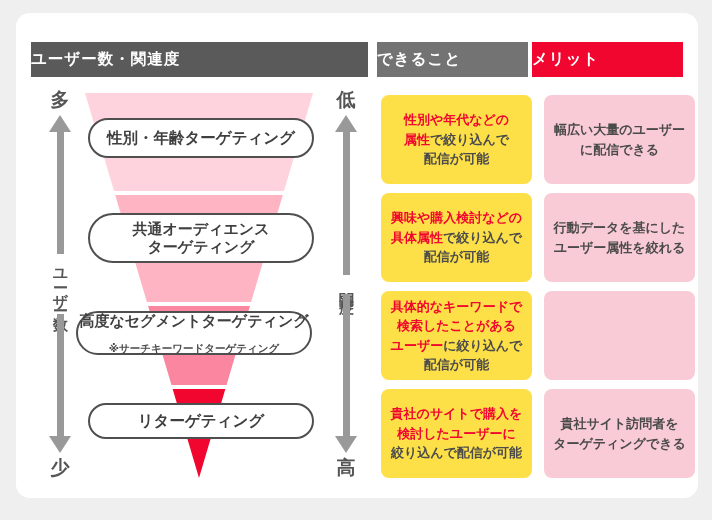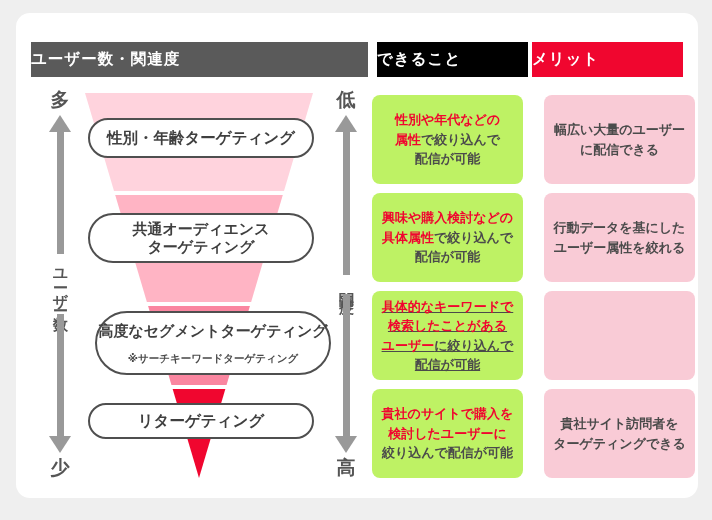--- a/index.html
+++ b/index.html
@@ -13,35 +13,35 @@
     position:absolute;left:16px;top:13px;width:682px;height:485px;
     background:#FFFFFF;border-radius:14px;
   }
   
   .hdr{
     position:absolute;top:29px;height:35px;
     display:flex;align-items:center;
     color:#FFFFFF;font-size:15.5px;font-weight:bold;letter-spacing:1px;
   }
   .hdr-funnel{left:15px;width:337px;background:#5A5A5A;}
-  .hdr-action{left:361px;width:151px;background:#000000;}
+  .hdr-action{left:361px;width:151px;background:#737373;}
   .hdr-merit{left:516px;width:151px;background:#F0062F;}
   
   .funnel-panel{position:absolute;left:15px;top:72px;width:337px;height:395px;}
   .funnel-svg{position:absolute;left:51px;top:3px;}
   .pill{
     position:absolute;left:57px;width:226px;
     background:#FFFFFF;border:2px solid #4F4F4F;border-radius:999px;
     display:flex;flex-direction:column;align-items:center;justify-content:center;
     text-align:center;color:#3F3F3F;font-weight:bold;box-sizing:border-box;
     white-space:pre-line;line-height:1.2;
   }
   .pill-1{top:33px;height:40px;font-size:15.5px;}
   .pill-2{top:128px;height:50px;font-size:15px;}
-  .pill-3{top:226px;left:64px;width:236px;height:64px;font-size:15px;}
+  .pill-3{top:226px;left:45px;width:236px;height:44px;font-size:15px;}
   .pill-4{top:318px;height:36px;font-size:15.5px;}
   .pill-sub{font-size:10.5px;font-weight:bold;color:#4A4A4A;margin-top:12px;}
   .pill-sub:empty{display:none;}
   
   .axis{
     position:absolute;top:5px;width:38px;height:387px;
     display:flex;flex-direction:column;align-items:center;
   }
   .axis-left{left:10px;}
   .axis-right{left:296px;}
@@ -56,23 +56,23 @@
     font-size:15px;font-weight:bold;color:#555555;letter-spacing:3px;
     margin:5px 0;flex:0 0 auto;
   }
   
   .cellbox{
     position:absolute;width:151px;height:89px;border-radius:8px;
     display:flex;flex-direction:column;align-items:center;justify-content:center;
     text-align:center;font-size:13px;font-weight:bold;color:#4B4B4B;
     line-height:1.5;white-space:pre-line;box-sizing:border-box;padding:4px 6px;
   }
-  .action-box{left:356px;background:#bef264;}
+  .action-box{left:365px;background:#fde047;}
   .merit-box{left:528px;background:#F9CBD6;}
-  .row-0{top:82px;}.row-1{top:180px;}.row-2{top:278px;text-decoration:underline;}.row-3{top:376px;}
+  .row-0{top:82px;}.row-1{top:180px;}.row-2{top:278px;}.row-3{top:376px;}
   .red-txt{color:#F0062F;}
   .merit-note{font-size:10.5px;line-height:1.35;margin-top:3px;color:#4B4B4B;}
   .merit-note:empty{display:none;}
   .row-2.merit-box{line-height:1.42;}
 </style>
 </head>
 <body>
 
 <div class="card">
 

